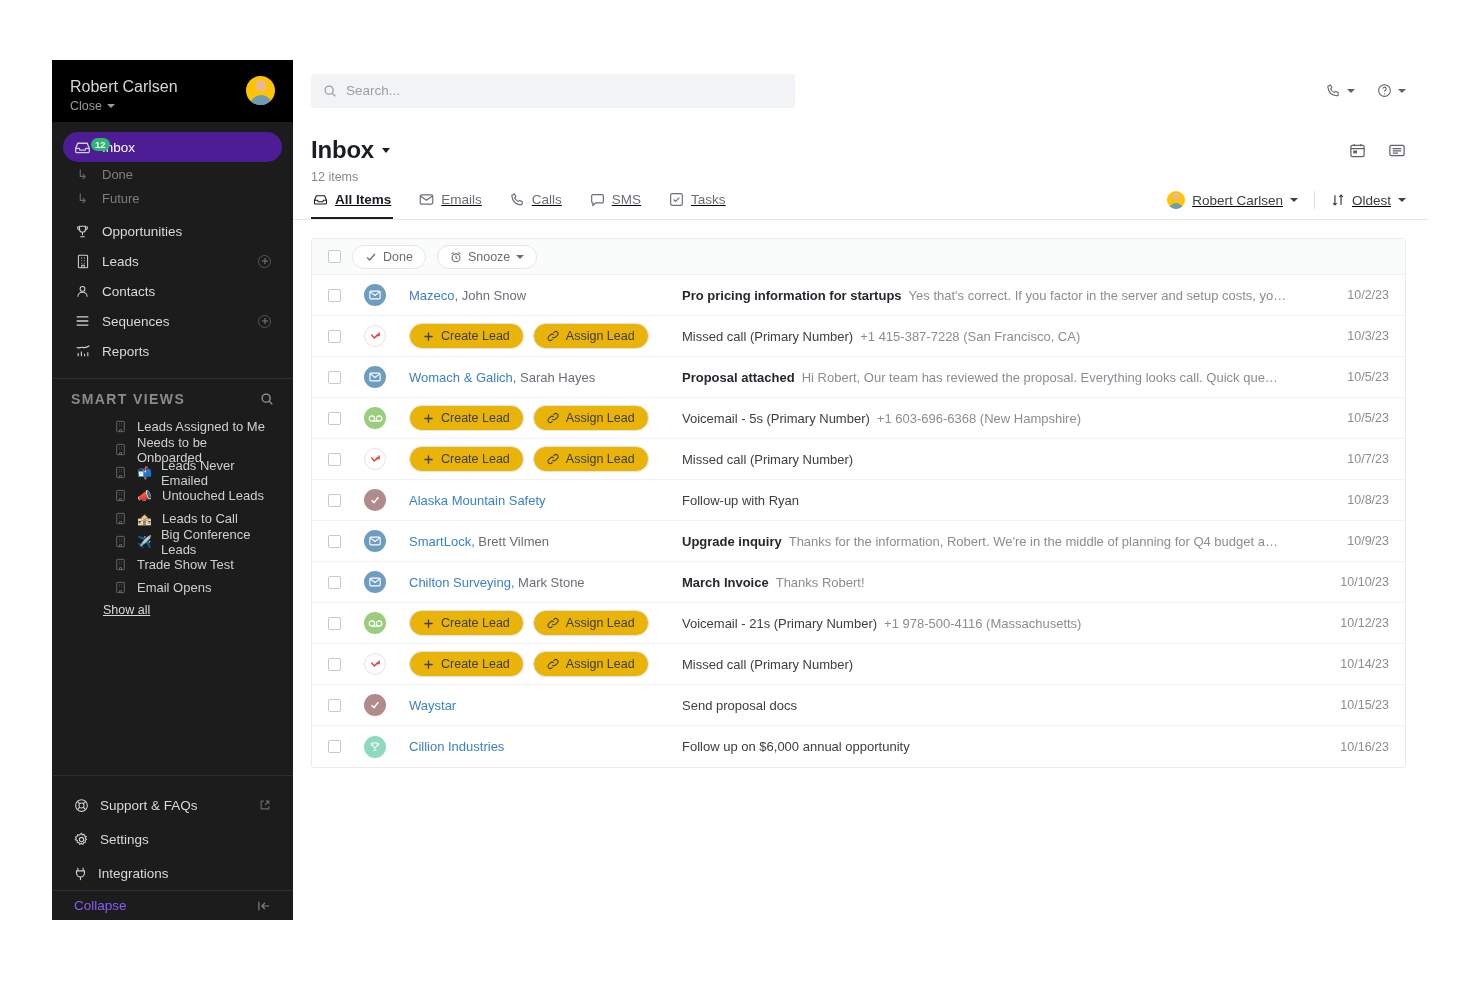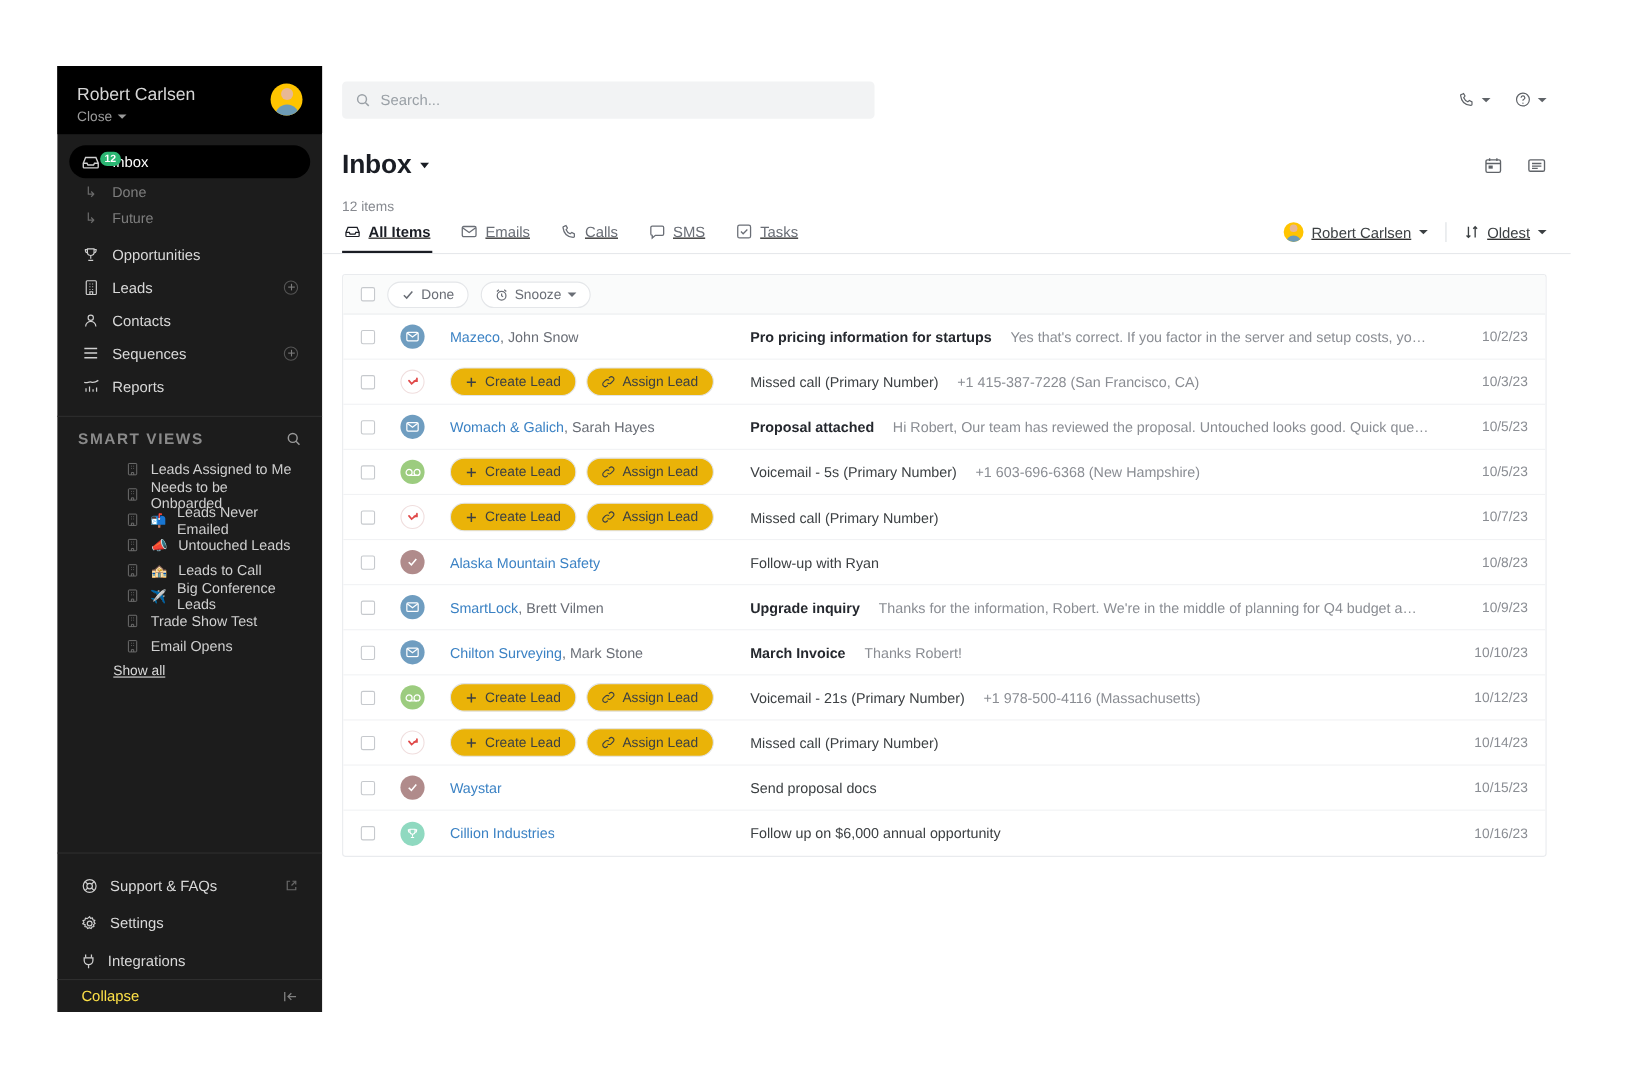--- a/index.html
+++ b/index.html
@@ -63,21 +63,21 @@
 
   .sb-nav { padding: 10px 11px 0 11px; }
   .sb-item {
     display: flex; align-items: center;
     height: 30px; padding: 0 11px;
     border-radius: 15px;
     font-size: 13.5px; color: #d9d9d9;
     cursor: pointer; position: relative;
     gap: 11px;
   }
-  .sb-item.active { background: #000000; color: #ffffff; }
+  .sb-item.active { background: #4c1d95; color: #ffffff; }
   .sb-item .ic {
     width: 17px; height: 17px; flex-shrink: 0;
     display: flex; align-items: center; justify-content: center;
     position: relative;
   }
   .sb-item .lbl { flex: 1; }
   .sb-item .plus {
     width: 13px; height: 13px; border-radius: 50%;
     border: 1px solid #5e5e5e; position: relative; opacity: .85;
   }
@@ -132,21 +132,21 @@
   .sb-foot-item {
     display: flex; align-items: center; gap: 11px;
     height: 34px; padding: 0 22px;
     font-size: 13.5px; color: #d9d9d9; cursor: pointer;
   }
   .sb-foot-item .ext { margin-left: auto; opacity: .6; }
   .sb-collapse {
     border-top: 1px solid #2e2e2e;
     display: flex; align-items: center;
     height: 30px; padding: 0 22px;
-    font-size: 13.5px; color: #fde047; cursor: pointer;
+    font-size: 13.5px; color: #8b5cf6; cursor: pointer;
   }
   .sb-collapse .ci { margin-left: auto; }
 
   
   .main {
     flex: 1; display: flex; flex-direction: column;
     background: #ffffff; min-width: 0;
   }
   .topbar {
     height: 62px; flex-shrink: 0;
@@ -171,21 +171,21 @@
 
   .titlebar {
     padding: 14px 22px 0 18px;
     display: flex; align-items: flex-start;
   }
   .page-title {
     font-size: 24px; font-weight: bold; color: #1a1d24;
     display: flex; align-items: center; gap: 8px;
     letter-spacing: -.2px;
   }
-  .item-count { font-size: 12.5px; color: #86898f; margin-top: 17px; }
+  .item-count { font-size: 12.5px; color: #86898f; margin-top: 6px; }
   .title-actions {
     margin-left: auto; display: flex; align-items: center; gap: 22px;
     margin-top: 6px;
   }
 
   .tabsrow {
     display: flex; align-items: flex-end;
     padding: 0 22px 0 18px;
     border-bottom: 1px solid #e6e8eb;
     text-decoration: underline;
@@ -273,21 +273,21 @@
   .act-btns { display: flex; align-items: center; gap: 9px; }
   .act-pill {
     height: 26px; border-radius: 13px;
     border: 1px solid #e2e4e7; background: #eab308;
     display: inline-flex; align-items: center; gap: 7px;
     padding: 0 13px; font-size: 12.5px; color: #3c4043;
     cursor: pointer; white-space: nowrap;
   }
   .row-mid {
     flex: 1; min-width: 0; display: flex; align-items: flex-start;
-    gap: 17px; padding-left: 2px;
+    gap: 7px; padding-left: 2px;
   }
   .subj { font-weight: bold; color: #25282e; white-space: nowrap; flex-shrink: 0; }
   .subj.plain { font-weight: normal; color: #3c4043; }
   .prev {
     color: #8a8d93; white-space: nowrap;
     overflow: hidden; text-overflow: ellipsis; min-width: 0;
   }
   .row-date {
     width: 72px; text-align: right; flex-shrink: 0;
     color: #8a8d93; font-size: 12.5px;
@@ -745,21 +745,21 @@
                 <span class="rowicon ri-email">
                   <svg width="12" height="10" viewBox="0 0 14 11" fill="none" stroke="#ffffff" stroke-width="1.3">
                     <rect x="1" y="1" width="12" height="9" rx="1.3"></rect>
                     <path d="M1.4 1.8L7 6l5.6-4.2"></path>
                   </svg>
                 </span>
                 <span class="lead-link"><span>Womach &amp; Galich</span><span class="lead-contact">, Sarah Hayes</span></span>
               </div>
               <div class="row-mid">
                 <span class="subj">Proposal attached</span>
-                <span class="prev">Hi Robert, Our team has reviewed the proposal. Untouched looks good. Quick que…</span>
+                <span class="prev">Hi Robert, Our team has reviewed the proposal. Everything looks call. Quick que…</span>
               </div>
               <div class="row-date">10/5/23</div>
             </div>
             <div class="row">
               <div class="row-left">
                 <span class="cbx"></span>
                 <span class="rowicon ri-voicemail">
                   <svg width="15" height="9" viewBox="0 0 16 10" fill="none" stroke="#ffffff" stroke-width="1.3">
                     <circle cx="4" cy="5" r="3"></circle>
                     <circle cx="12" cy="5" r="3"></circle>

